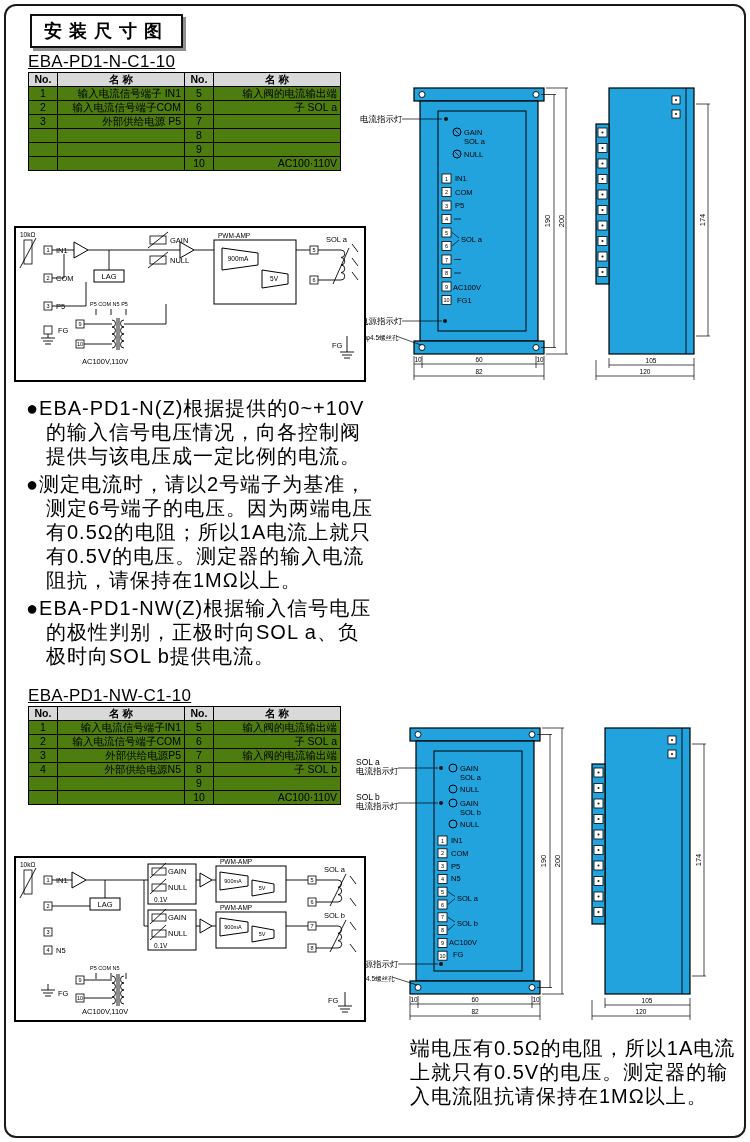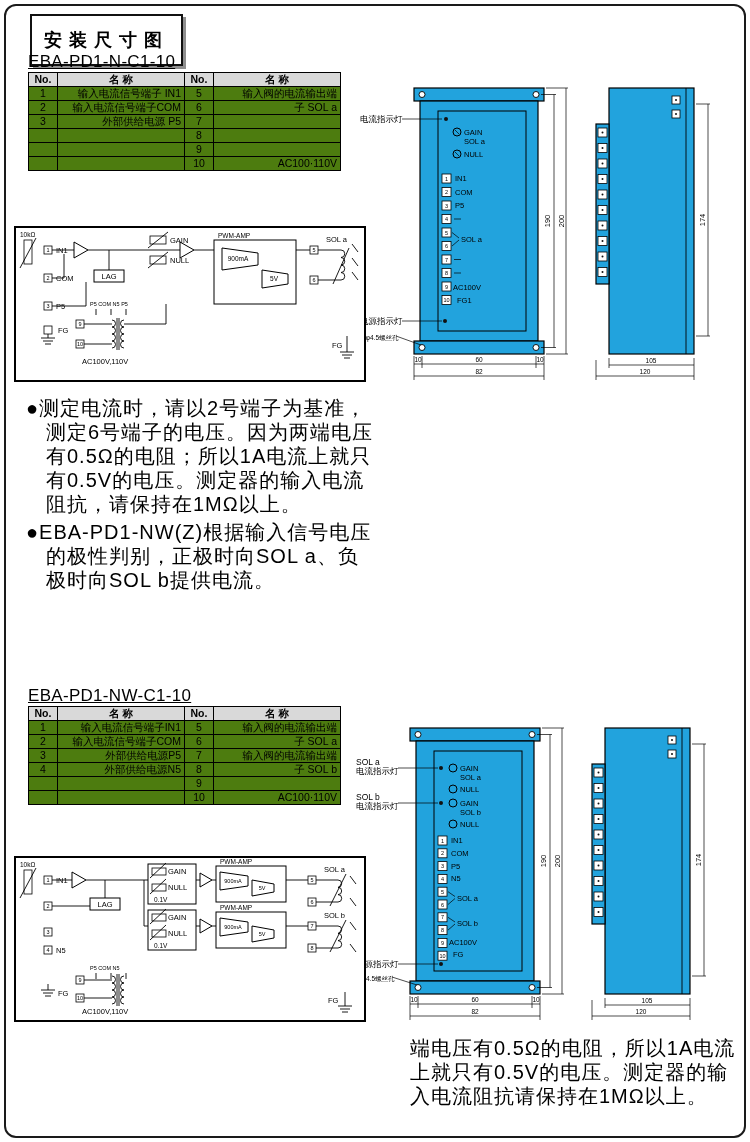--- a/index.html
+++ b/index.html
@@ -1,20 +1,20 @@
 <!DOCTYPE html>
 <html><head>
 <meta charset="utf-8">
 <style>
   html,body { margin:0; padding:0; background:#e8e8e8; }
   body { font-family:"Liberation Sans","DejaVu Sans",sans-serif; color:#000; }
   .page { position:relative; width:750px; height:1142px; background:#fff; margin:0 auto; overflow:hidden; }
   .page-border { position:absolute; inset:4px; border:2px solid #1a1a1a; border-radius:12px; pointer-events:none; }
   .title-box { position:absolute; top:14px; left:30px; border:2px solid #111; background:#fff;
-               padding:12px 12px; font-size:18px; font-weight:bold; letter-spacing:7px;
+               padding:3px 12px; font-size:18px; font-weight:bold; letter-spacing:7px;
                box-shadow:3px 3px 0 #8f8f8f; }
   .model-label { position:absolute; font-size:17px; letter-spacing:0.3px;text-decoration:underline; }
   .dims-table { position:absolute; border-collapse:collapse; font-size:10.5px; line-height:1.1; background:#4d7c0f; }
   .dims-table th, .dims-table td { border:1px solid #000; padding:0 3px; height:13px; }
   .dims-table th { background:#d9d9d9; font-weight:bold; text-align:center; }
   .c-no { width:22px; text-align:center; }
   .c-name { width:120px; text-align:right; }
   .circuit-box { position:absolute; border:2px solid #000; background:#fff; }
   .drawing { position:absolute; }
   .notes { position:absolute; font-size:20px; line-height:24px; letter-spacing:1px; }
@@ -302,20 +302,21 @@
           <line class="wire" x1="103" y1="90" x2="103" y2="122"></line>
         <path class="wire" d="M108,92 a3.5,3.5 0 0 0 0,7 a3.5,3.5 0 0 0 0,7 a3.5,3.5 0 0 0 0,7 a3.5,3.5 0 0 0 0,7"></path>
         <line class="wire" x1="108" y1="96" x2="150" y2="96"></line>
           <line class="wire" x1="150" y1="96" x2="150" y2="76"></line>
         <text class="t7" x="66" y="136">AC100V,110V</text>
       </g>
     </svg>
   </div>
 
   <div class="notes" style="left:26px; top:396px; width:352px;">
+    <p>●EBA-PD1-N(Z)根据提供的0~+10V的输入信号电压情况，向各控制阀提供与该电压成一定比例的电流。</p>
     <p>●测定电流时，请以2号端子为基准，测定6号端子的电压。因为两端电压有0.5Ω的电阻；所以1A电流上就只有0.5V的电压。测定器的输入电流阻抗，请保持在1MΩ以上。</p>
     <p>●EBA-PD1-NW(Z)根据输入信号电压的极性判别，正极时向SOL a、负极时向SOL b提供电流。</p>
   </div>
 
   <div class="model-label" style="left:28px; top:686px;">EBA-PD1-NW-C1-10</div>
 
   <table class="dims-table" style="left:28px; top:706px;">
     <tbody>
         <tr>
       <th class="c-no">No.</th>

